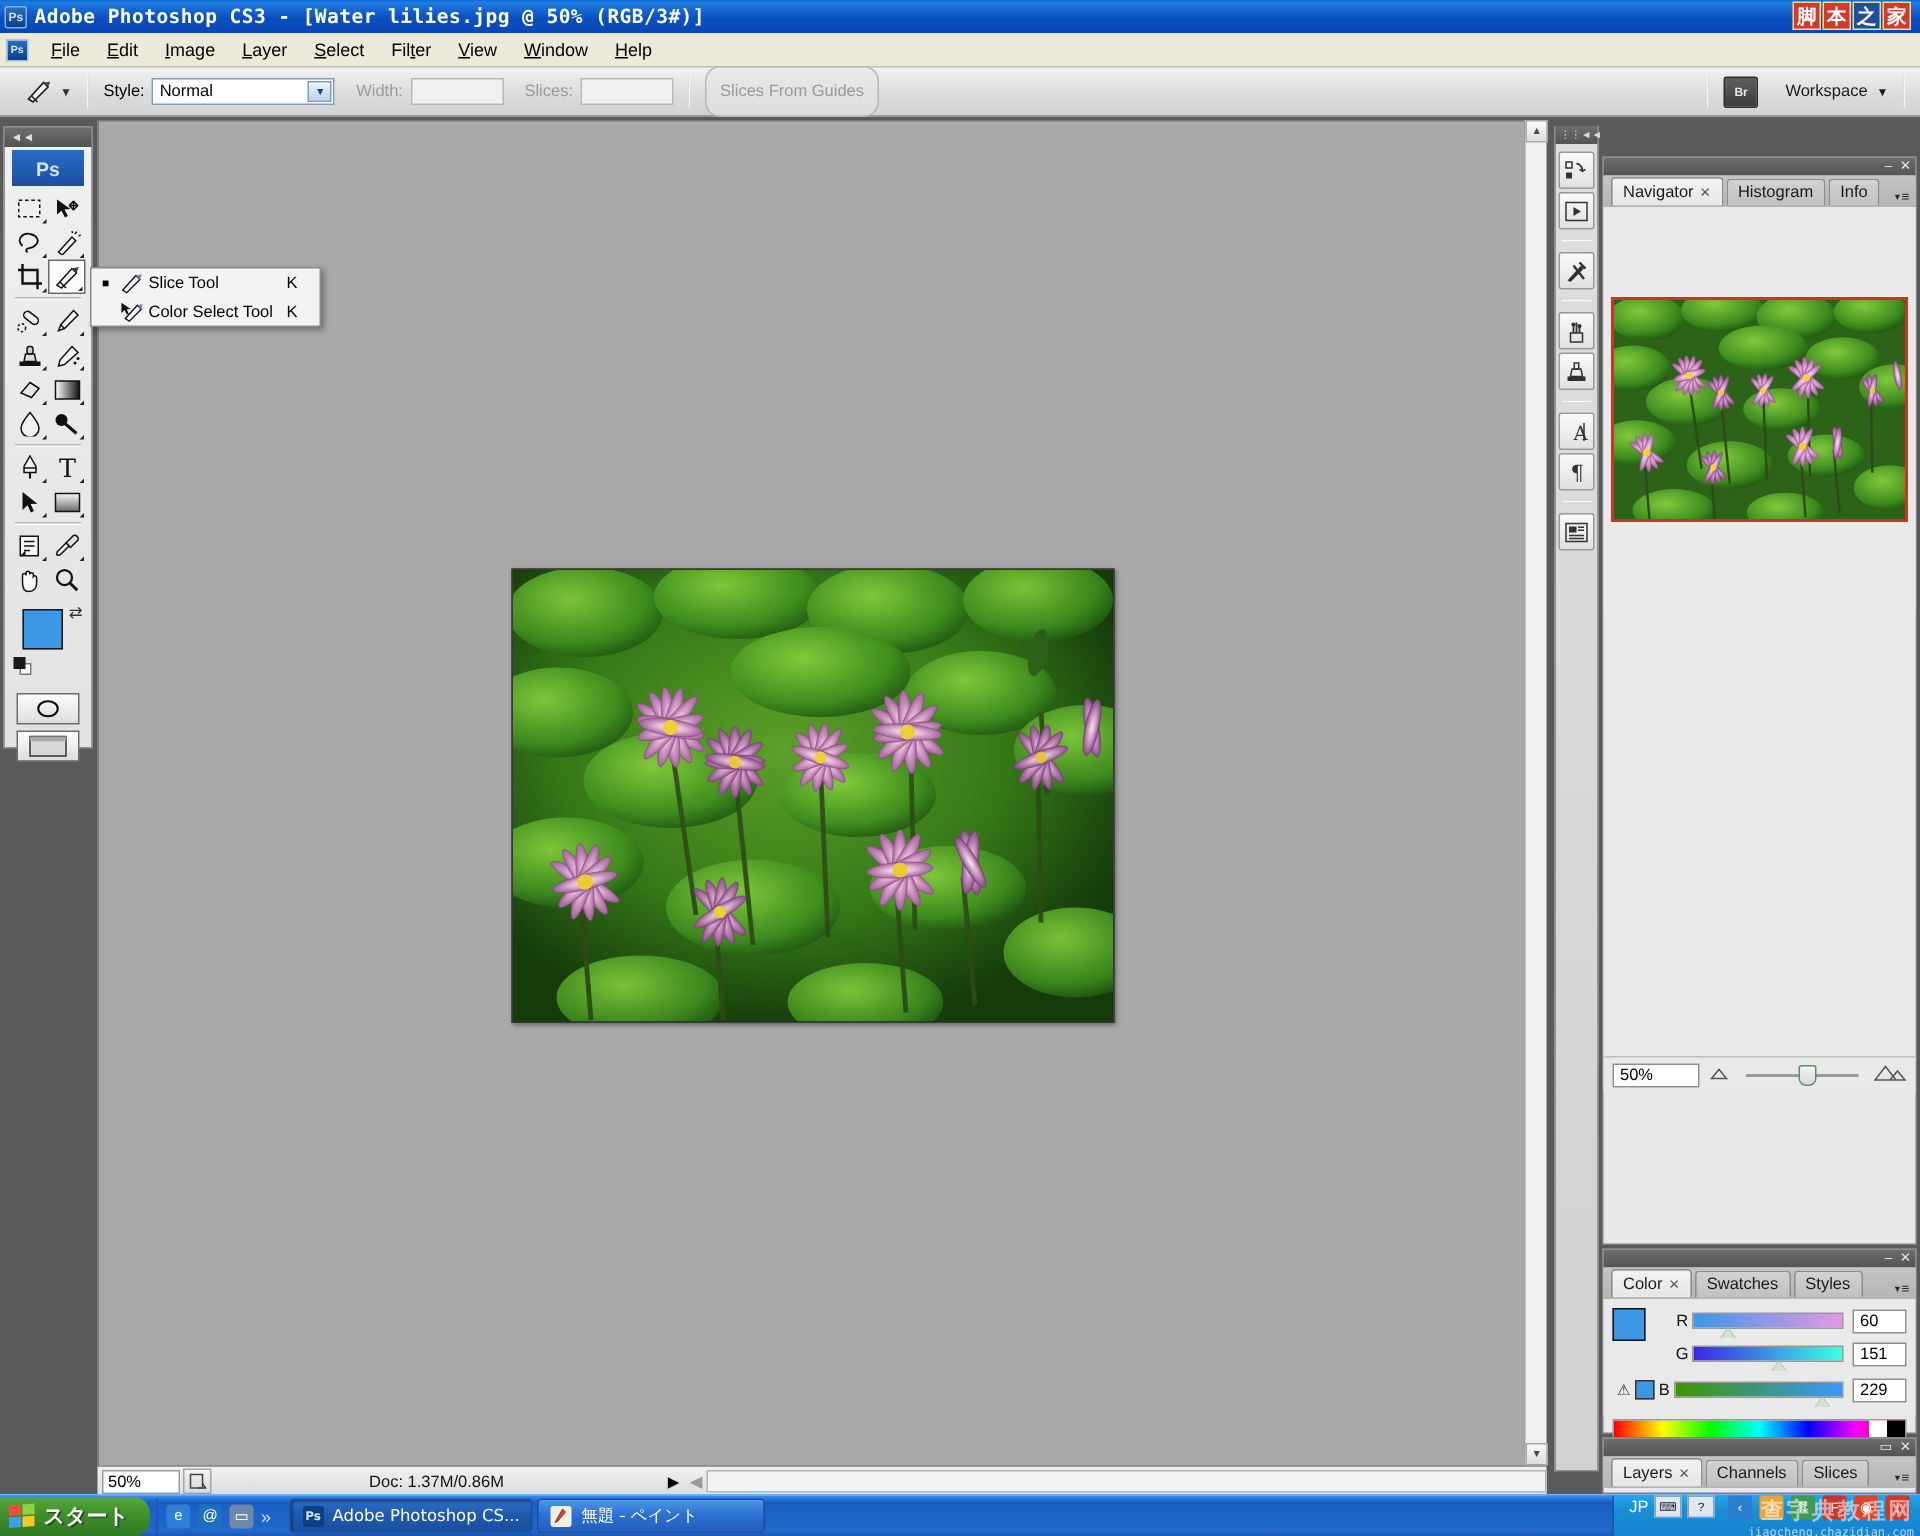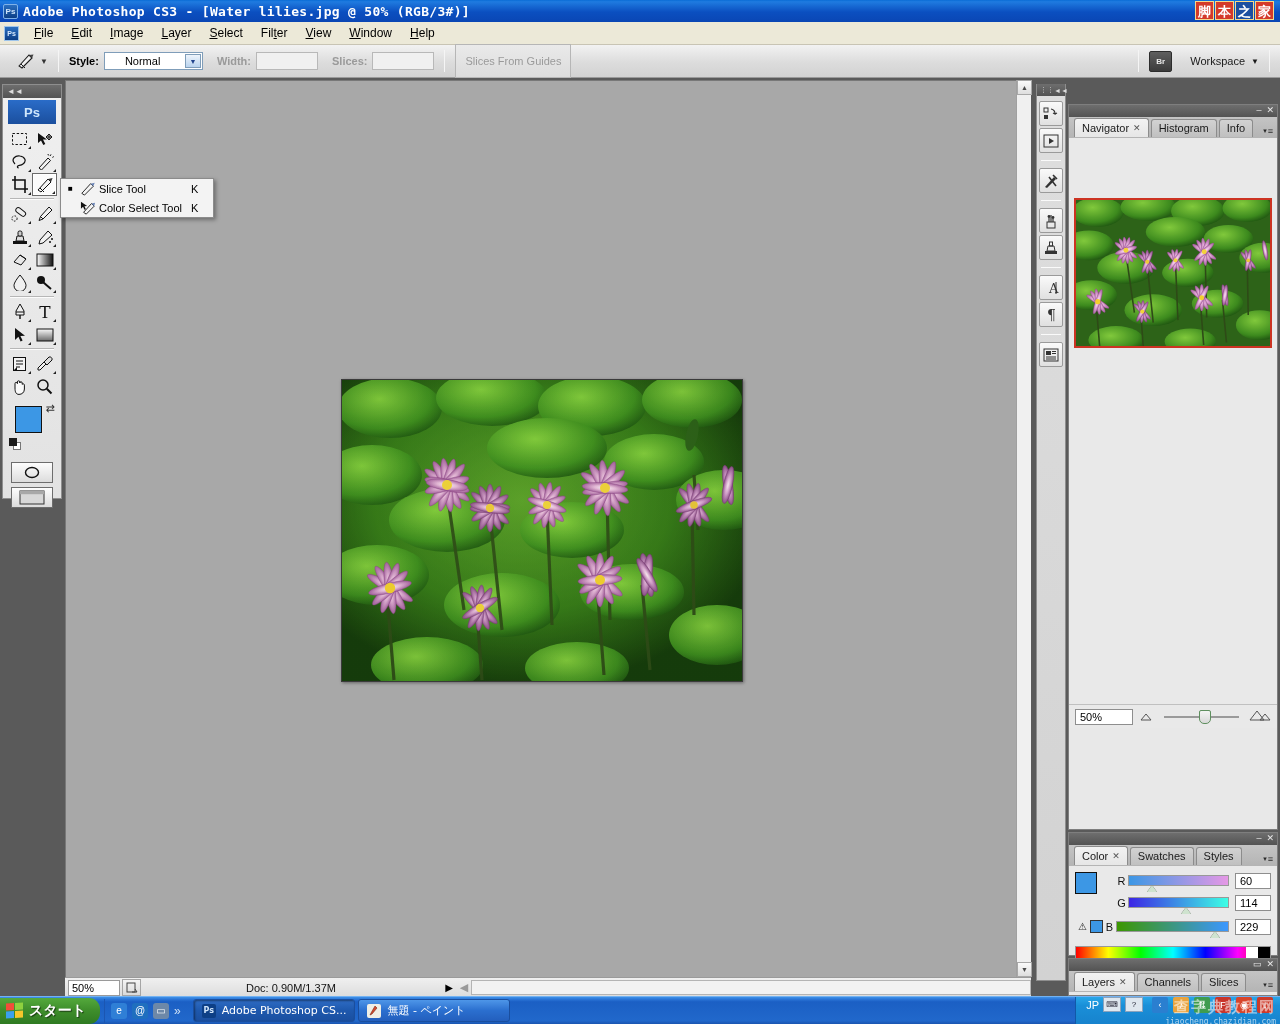--- a/index.html
+++ b/index.html
@@ -77,42 +77,42 @@
     border-bottom: 1px solid #9a9a9a;
     display: flex; align-items: center;
   }
   .opt-toolicon {
     margin-left: 14px; width: 24px; height: 22px;
     display: flex; align-items: center; justify-content: center;
   }
   .opt-caret { margin-left: 2px; font-size: 8px; color: #333; }
   .vsep { width: 1px; height: 22px; background: #a8a8a8; margin: 0 10px;
           border-right: 1px solid #f5f5f5; }
-  .lbl { font-size: 11px; color: #000; margin-right: 5px; font-weight: bold; }
+  .lbl { font-size: 11px; color: #000; margin-right: 5px; }
   .lbl.dim { color: #9a9a9a; }
   .sel-box {
-    width: 99px; height: 18px; background: #fff;
+    width: 122px; height: 18px; background: #fff;
     border: 1px solid #7f9db9; display: flex; align-items: center;
-    font-size: 11px; padding-left: 20px; position: relative;
+    font-size: 11px; padding-left: 4px; position: relative;
   }
   .sel-box .arrow {
     position: absolute; right: 1px; top: 1px; width: 16px; height: 14px;
     background: linear-gradient(180deg,#eef4fb,#b9d3ee);
     border: 1px solid #7f9db9; display: flex;
     align-items: center; justify-content: center;
     font-size: 7px; color: #21438c;
   }
   .txt-box {
     width: 62px; height: 18px; background: #f0f0f0;
     border: 1px solid #b8b8b8;
   }
   .btn-flat {
     height: 20px; padding: 16px 9px; font-size: 11px; color: #9a9a9a;
     background: linear-gradient(180deg,#eaeaea,#dcdcdc);
-    border: 1px solid #b6b6b6; border-radius: 0;
+    border: 1px solid #b6b6b6; border-radius: 10px;
     display: flex; align-items: center;
   }
   .br-ico {
     width: 23px; height: 21px;
     background: linear-gradient(180deg,#5f5f5f,#3b3b3b);
     border: 1px solid #2c2c2c; border-radius: 2px;
     color: #e8e8e8; font-size: 8px; font-weight: bold;
     display: flex; align-items: center; justify-content: center;
     position: relative;
   }
@@ -676,21 +676,21 @@
   </div>
 
   <div class="statusbar">
     <div class="sb-zoom">50%</div>
     <div class="sb-icon">
       <svg width="12" height="12" viewBox="0 0 12 12">
           <rect x="1" y="1" width="8" height="9" fill="none" stroke="#444"></rect>
           <path d="M9 7 L11 10 L6 10" fill="none" stroke="#444"></path>
         </svg>
     </div>
-    <div class="sb-doc">Doc: 0.90M/1.37M</div>
+    <div class="sb-doc">Doc: 1.37M/0.86M</div>
     <div class="sb-arrow">▶</div>
     <div style="width:14px;text-align:center;color:#9a9a9a">◀</div>
     <div style="flex:0 0 560px;height:15px;background:#f2f2f2;border:1px solid #b4b4b4"></div>
   </div>
 
   <div class="toolbox">
     <div class="tb-grip">◄◄</div>
     <div class="tb-logo">Ps</div>
     <div class="tb-grid">
 
@@ -1194,21 +1194,21 @@
             <div class="ramp ramp-r">
               <i class="knob" style="left:18%"></i>
             </div>
             <div class="clr-val">60</div>
           </div>
           <div class="clr-row">
             <span class="clr-ch">G</span>
             <div class="ramp ramp-g">
               <i class="knob" style="left:53%"></i>
             </div>
-            <div class="clr-val">114</div>
+            <div class="clr-val">151</div>
           </div>
         </div>
       </div>
       <div class="clr-row" style="margin-top:2px">
         <span class="warn-ico">⚠</span>
         <span class="oob-sw"></span>
         <span class="clr-ch">B</span>
         <div class="ramp ramp-b">
           <i class="knob" style="left:84%"></i>
         </div>

